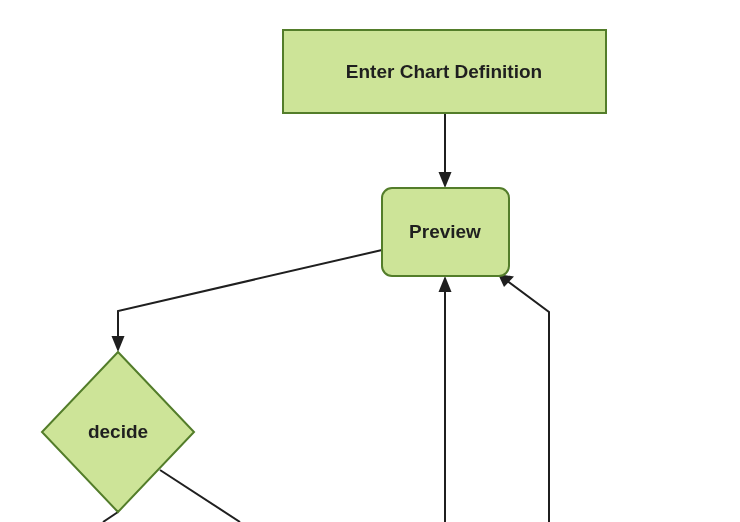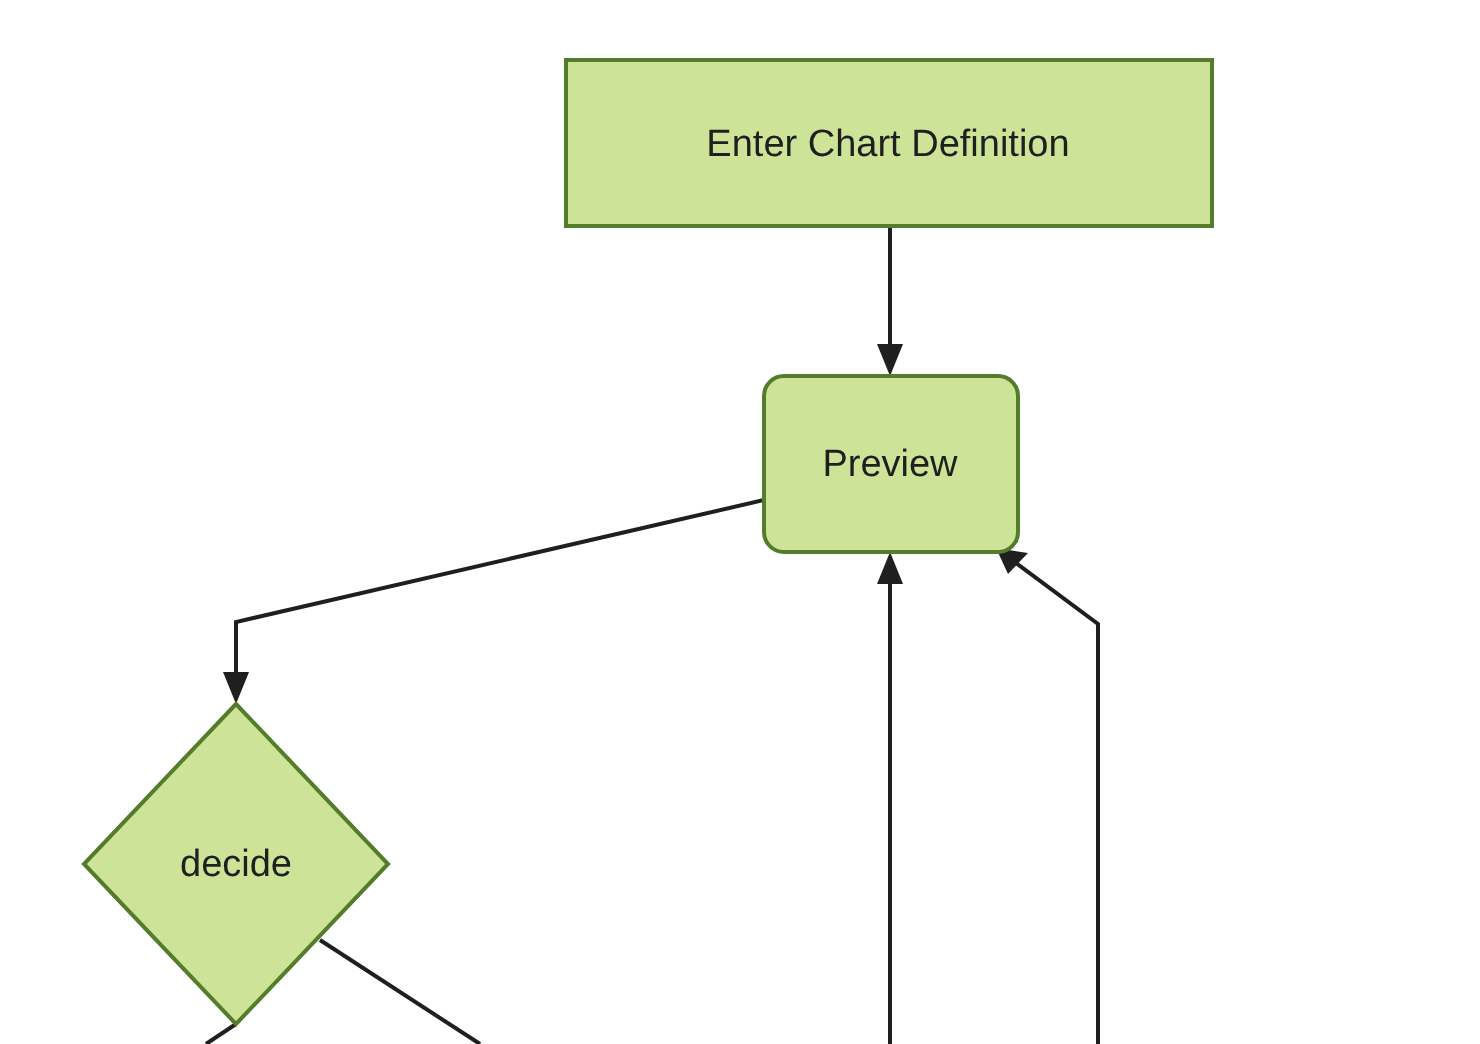--- a/index.html
+++ b/index.html
@@ -10,20 +10,21 @@
   }
   body {
     font-family: "Liberation Sans", sans-serif;
   }
   #canvas {
     position: relative;
     width: 740px;
     height: 522px;
     background: #ffffff;
     overflow: hidden;
+    font-weight: bold;
   }
   #diagram-svg {
     position: absolute;
     top: 0;
     left: 0;
     width: 740px;
     height: 522px;
     display: block;
   }
   .node-shape {

